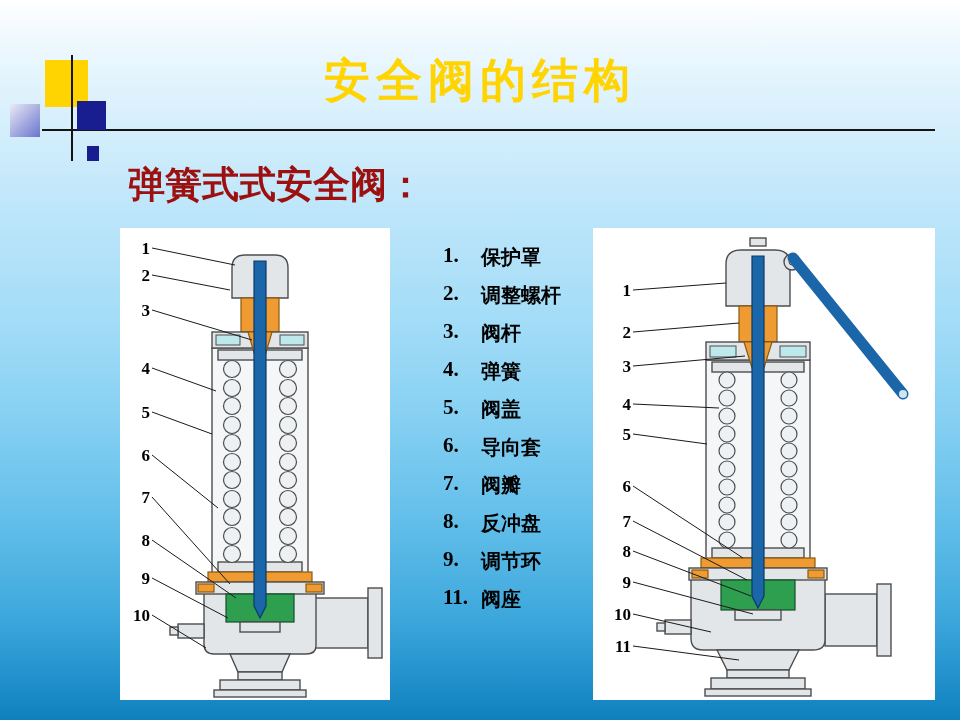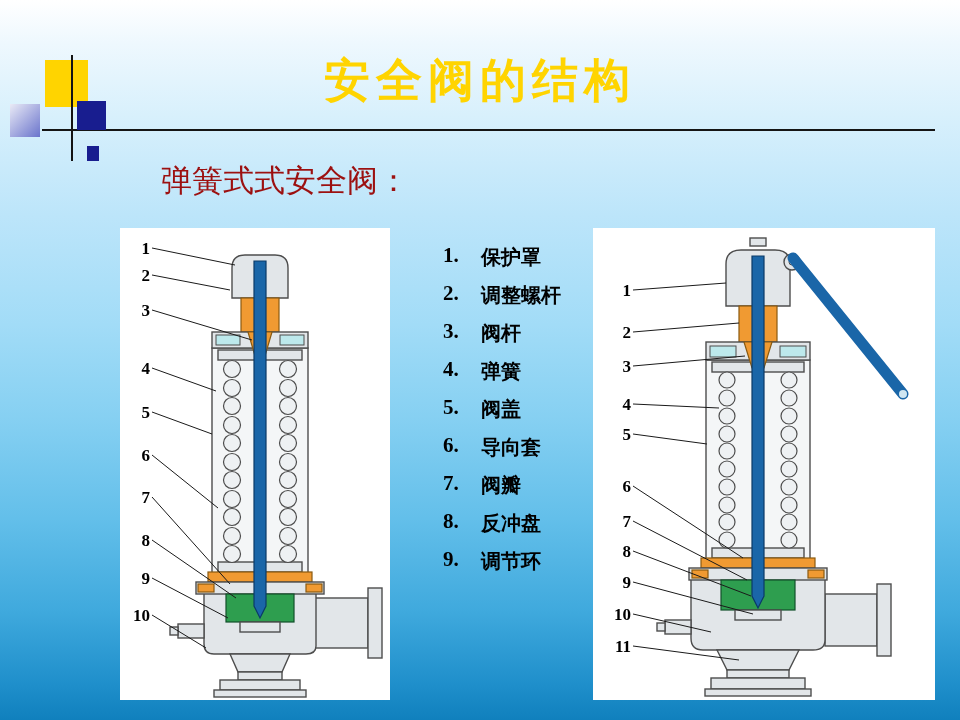--- a/index.html
+++ b/index.html
@@ -7,21 +7,21 @@
   body { font-family:"Liberation Sans", sans-serif; overflow:hidden; }
 
   .slide { position:relative; width:960px; height:720px; overflow:hidden;
     background:linear-gradient(180deg,#ffffff 0%,#eef8fe 6%,#d8f0fc 16%,#bce5fa 30%,#a2dcf7 45%,#86d0f2 58%,#63bfea 72%,#3fa9dd 85%,#1f8fcb 95%,#1080bd 100%); }
 
   .title { position:absolute; top:50px; left:0; width:100%; text-align:center;
     font-family:"Liberation Serif","DejaVu Serif",serif; font-size:46px; font-weight:700;
     color:#ffd400; letter-spacing:6px; }
   .title-rule { position:absolute; top:129px; left:42px; width:893px; height:2px; background:#141414; }
   .subtitle { position:absolute; top:160px; left:128px;
-    font-family:"Liberation Serif","DejaVu Serif",serif; font-size:31px; font-weight:400; color:#9c1010;margin-left:33px; }
+    font-family:"Liberation Serif","DejaVu Serif",serif; font-size:37px; font-weight:700; color:#9c1010; }
 
   .deco-yellow { position:absolute; left:45px; top:60px; width:43px; height:47px; background:#ffd400; z-index:1; }
   .deco-vline  { position:absolute; left:71px; top:55px; width:2px; height:106px; background:#141414; z-index:2; }
   .deco-grad   { position:absolute; left:10px; top:104px; width:30px; height:33px;
                  background:linear-gradient(135deg,#e9eaf6,#6a74cc); z-index:1; }
   .deco-navy   { position:absolute; left:77px; top:101px; width:29px; height:29px; background:#181d8f; z-index:3; }
   .deco-small  { position:absolute; left:87px; top:146px; width:12px; height:15px; background:#181d8f; z-index:3; }
 
   .panel { position:absolute; background:#ffffff; }
   .panel.left  { left:120px; top:228px; width:270px; height:472px; }
@@ -193,20 +193,24 @@
         <span class="llab">阀瓣</span>
       </div>
     <div class="legend-item">
         <span class="lnum">8.</span>
         <span class="llab">反冲盘</span>
       </div>
     <div class="legend-item">
         <span class="lnum">9.</span>
         <span class="llab">调节环</span>
       </div>
+    <div class="legend-item">
+        <span class="lnum">11.</span>
+        <span class="llab">阀座</span>
+      </div>
   </div>
 
   <div class="panel right">
     <svg viewBox="0 0 342 472">
 
       <g>
         <rect class="metal" x="232" y="366" width="52" height="52"></rect>
         <rect class="metal" x="284" y="356" width="14" height="72"></rect>
         <path class="metal" d="M98 350 H232 V412 Q232 422 220 422 H110 Q98 422 98 410 Z"></path>
         <rect class="metal" x="72" y="392" width="26" height="14"></rect>

